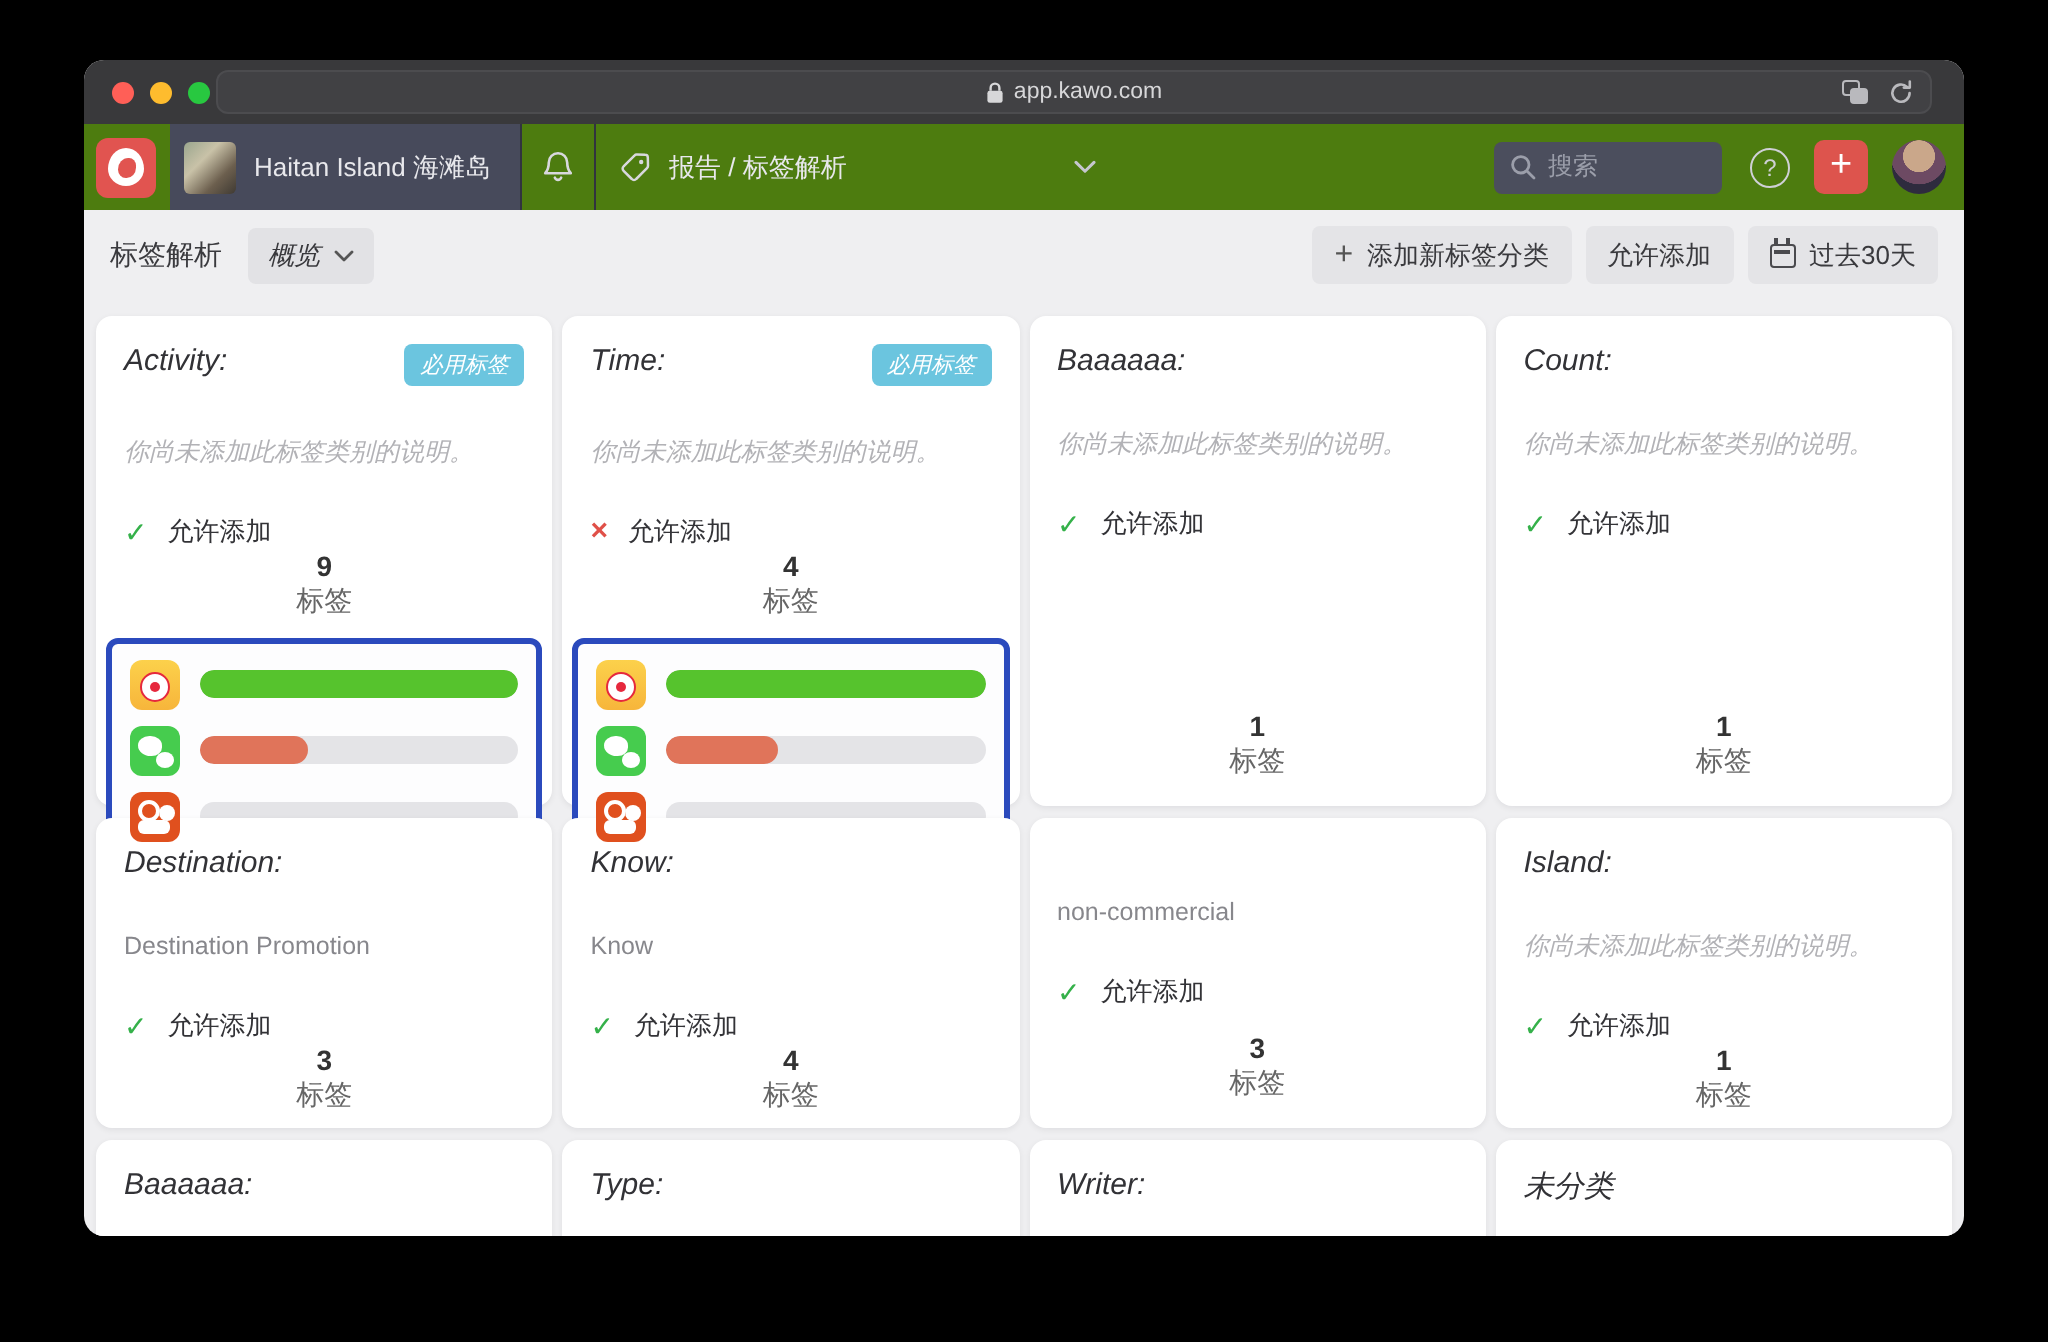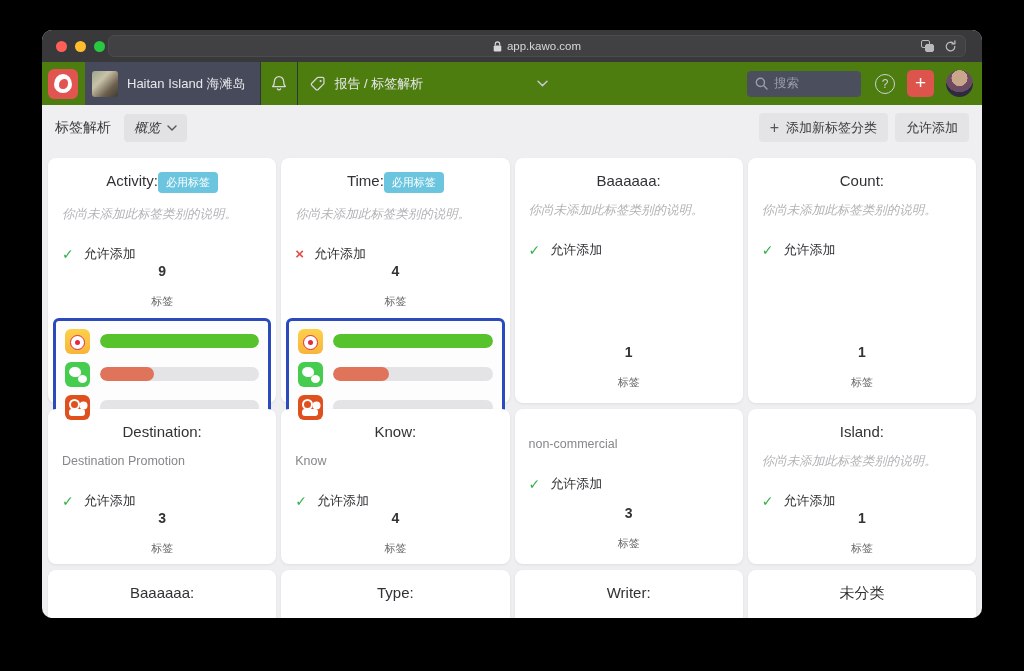--- a/index.html
+++ b/index.html
@@ -61,32 +61,32 @@
   .tb-btn .plus { font-size:16px; color:#555; line-height:1; }
   .cal { position:relative; width:13px; height:12px; border:1.4px solid #4a4a4e; border-radius:2px; margin-top:1px; }
   .cal::before { content:""; position:absolute; left:1.5px; top:-4px; width:2px; height:3.4px; background:#4a4a4e; box-shadow:6px 0 0 #4a4a4e; }
   .cal::after { content:""; position:absolute; left:1px; top:2.4px; width:8px; height:1.4px; background:#4a4a4e; }
 
   
   .content { flex:1; overflow:hidden; padding:8px 6px 0; }
   .grid { display:grid; grid-template-columns:repeat(4,1fr); grid-template-rows:245px 155px 240px; gap:6px 5px; }
   .card { background:#fff; border-radius:8px; box-shadow:0 1px 3px rgba(20,20,30,.07); padding:14px 14px 9px;
     display:flex; flex-direction:column; cursor:pointer; }
-  .title-row { display:flex; align-items:flex-start; justify-content:center; }
+  .title-row { display:flex; align-items:flex-start; justify-content:space-between;font-style:italic; }
   .card-title { font-size:15px; color:#323236; font-weight:500; }
   .badge { background:#6bc5df; color:#fff; font-size:11px; padding:3px 8px; border-radius:4px; font-weight:500; white-space:nowrap; }
-  .desc { margin-top:13px; font-size:12.5px; color:#87878c; line-height:1.4; }
+  .desc { margin-top:25px; font-size:12.5px; color:#87878c; line-height:1.4; }
   .desc.placeholder { font-style:italic; color:#b2b2b6; }
   .allow { margin-top:21px; display:flex; align-items:center; gap:10px; font-size:13px; color:#333337; }
   .allow-icon { font-size:14px; font-weight:700; line-height:1; }
   .allow-icon.ok { color:#35b14a; }
   .allow-icon.no { color:#e05048; font-size:15px; }
   .count { margin-top:auto; text-align:center; padding-bottom:4px; }
   .count-num { font-size:14px; font-weight:700; color:#333; }
-  .count-label { font-size:11px; color:#666; margin-top:15px; }
+  .count-label { font-size:14px; color:#666; margin-top:1px; }
   .chart-box { margin:5px -9px -4px; border:3px solid #2b4abd; border-radius:6px; padding:8px 9px;
     display:flex; flex-direction:column; gap:8px; background:#fdfdfe; }
   .chart-row { display:flex; align-items:center; gap:10px; }
   .p-icon { width:25px; height:25px; border-radius:6px; position:relative; flex:0 0 25px; }
   .p-icon.weibo { background:linear-gradient(180deg,#fcd14b,#f7b53b); }
   .p-icon.weibo::before { content:""; position:absolute; left:5px; top:6px; width:13px; height:13px; background:#fff; border-radius:50%; border:1.6px solid #e6283d; }
   .p-icon.weibo::after { content:""; position:absolute; left:10px; top:11px; width:5px; height:5px; background:#e6283d; border-radius:50%; }
   .p-icon.wechat { background:#46cc4e; }
   .p-icon.wechat::before { content:""; position:absolute; left:4px; top:5px; width:12px; height:10px; background:#fff; border-radius:50% 50% 45% 55%; }
   .p-icon.wechat::after { content:""; position:absolute; right:3px; bottom:4px; width:9px; height:8px; background:#fff; border-radius:50%; }
@@ -185,20 +185,24 @@
           </svg>
       </div>
       <div class="spacer"></div>
       <button class="tb-btn">
         <span class="plus">+</span>
         <span>添加新标签分类</span>
       </button>
       <button class="tb-btn">
         <span>允许添加</span>
       </button>
+      <button class="tb-btn">
+        <span class="cal"></span>
+        <span>过去30天</span>
+      </button>
     </div>
 
     <div class="content">
       <div class="grid">
   <div class="card">
     <div class="title-row">
       <span class="card-title">Activity:</span>
       <span class="badge">必用标签</span>
     </div>
     <div class="desc placeholder">你尚未添加此标签类别的说明。</div>

